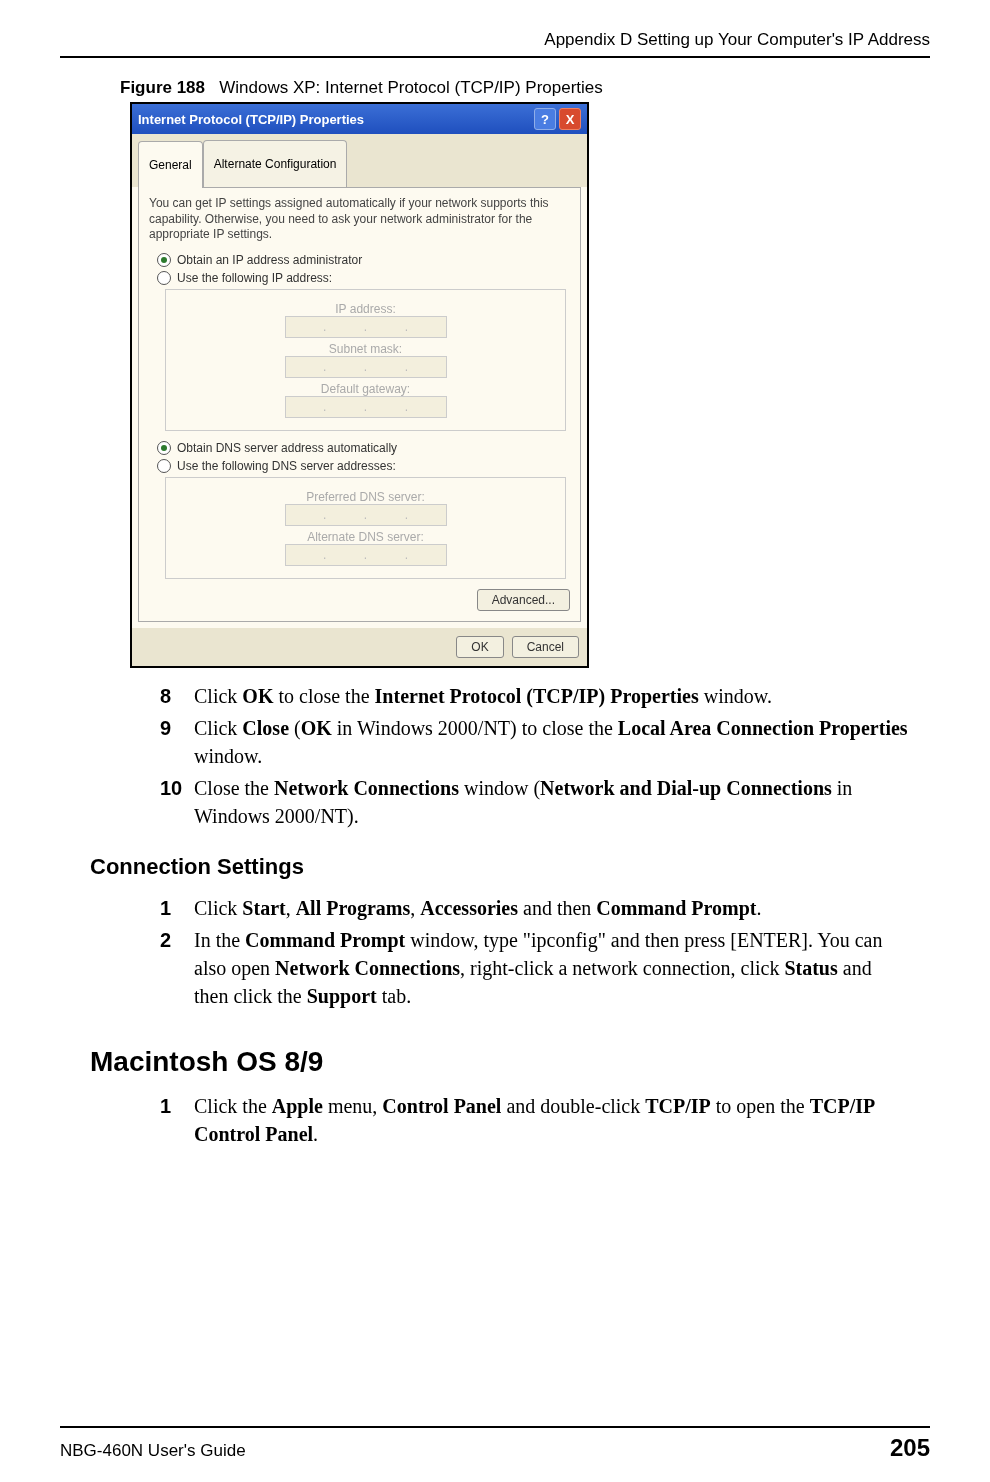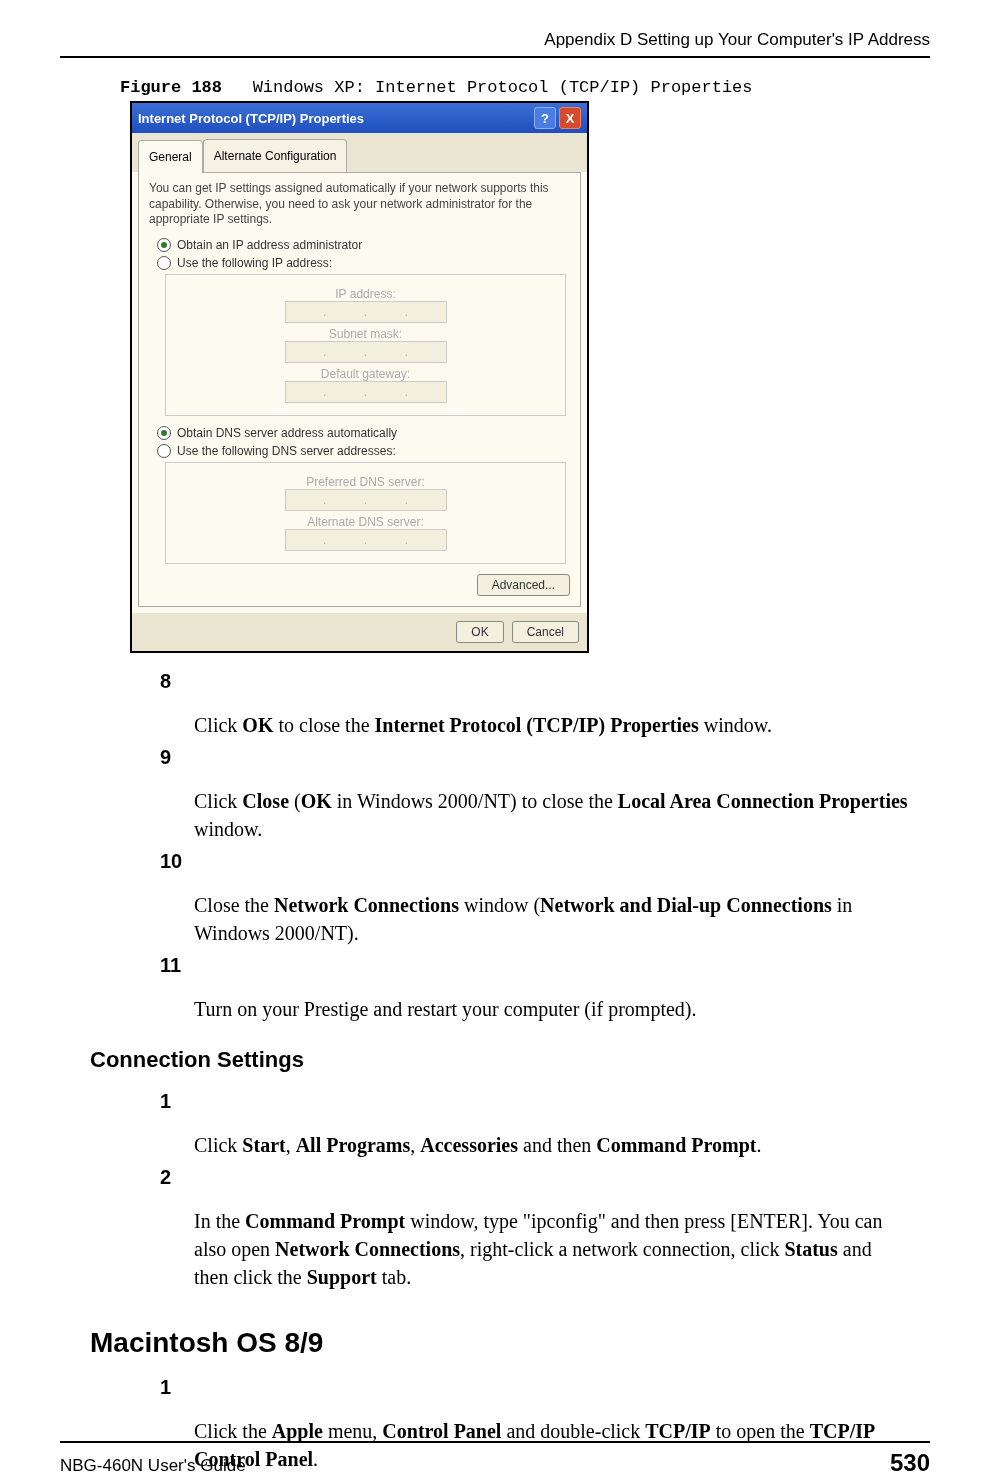--- a/index.html
+++ b/index.html
@@ -21,21 +21,21 @@
     font-family: Arial, Helvetica, sans-serif;
     font-size: 17px;
     padding-bottom: 6px;
   }
   .hr {
     border: none;
     border-top: 2px solid #000;
     margin: 0 0 20px 0;
   }
   .figure-caption {
-    font-family: Liberation Mono, monospace;
+    font-family: Liberation Sans, sans-serif;
     font-size: 17px;
     margin-left: 60px;
     margin-bottom: 4px;
   }
   .figure-caption .fig-label { font-weight: bold; }
   .screenshot {
     width: 455px;
     margin-left: 70px;
     border: 2px solid #000;
     background: #d9d4be;
@@ -63,21 +63,21 @@
   .tb-help { background: #4a7de2; border: 1px solid #90aee8; }
   .tb-close { background: #d84a2e; border: 1px solid #f08060; }
   .window-body { background: #fdfaf0; padding: 0; }
   .tabs {
     display: flex;
     gap: 0;
     padding: 6px 6px 0 6px;
     background: #eae5d0;
   }
   .tab {
-    padding: 9px 10px;
+    padding: 16px 10px;
     border: 1px solid #aaa;
     border-bottom: none;
     border-radius: 4px 4px 0 0;
     background: #f5f2e4;
     font-size: 12px;
   }
   .tab.active {
     background: #fdfaf0;
     font-weight: normal;
     position: relative;
@@ -145,21 +145,21 @@
   }
   .step {
     display: flex;
     margin-bottom: 4px;
   }
   .step-num {
     font-family: Arial, Helvetica, sans-serif;
     font-weight: bold;
     min-width: 34px;
   }
-  .step-body { flex: 1; padding-right: 20px; margin-top: 44px; }
+  .step-body { flex: 1; padding-right: 20px; }
   .bold { font-weight: bold; }
   .h3 {
     font-family: Arial, Helvetica, sans-serif;
     font-weight: bold;
     font-size: 22px;
     margin: 24px 0 10px 30px;
   }
   .h2 {
     font-family: Arial, Helvetica, sans-serif;
     font-weight: bold;
@@ -297,24 +297,20 @@
         <div class="step-body"><span>Click </span><span class="bold">OK</span><span> to close the </span><span class="bold">Internet Protocol (TCP/IP) Properties</span><span> window.</span></div>
       </div>
       <div class="step">
         <div class="step-num">9</div>
         <div class="step-body"><span>Click </span><span class="bold">Close</span><span> (</span><span class="bold">OK</span><span> in Windows 2000/NT) to close the </span><span class="bold">Local Area Connection Properties</span><span> window.</span></div>
       </div>
       <div class="step">
         <div class="step-num">10</div>
         <div class="step-body"><span>Close the </span><span class="bold">Network Connections</span><span> window (</span><span class="bold">Network and Dial-up Connections</span><span> in Windows 2000/NT).</span></div>
       </div>
-      <div class="step">
-        <div class="step-num">11</div>
-        <div class="step-body"><span>Turn on your Prestige and restart your computer (if prompted).</span></div>
-      </div>
     </div>
 
   <div class="h3">Connection Settings</div>
   <div class="steps" id="steps2">
       <div class="step">
         <div class="step-num">1</div>
         <div class="step-body"><span>Click </span><span class="bold">Start</span><span>, </span><span class="bold">All Programs</span><span>, </span><span class="bold">Accessories</span><span> and then </span><span class="bold">Command Prompt</span><span>.</span></div>
       </div>
       <div class="step">
         <div class="step-num">2</div>
@@ -327,16 +323,16 @@
       <div class="step">
         <div class="step-num">1</div>
         <div class="step-body"><span>Click the </span><span class="bold">Apple</span><span> menu, </span><span class="bold">Control Panel</span><span> and double-click </span><span class="bold">TCP/IP</span><span> to open the </span><span class="bold">TCP/IP Control Panel</span><span>.</span></div>
       </div>
     </div>
 
   <div class="footer">
     <hr class="footer-hr">
     <div class="footer-row">
       <span class="footer-guide">NBG-460N User's Guide</span>
-      <span class="footer-page">530</span>
+      <span class="footer-page">205</span>
     </div>
   </div>
 </div>
 
 </body></html>

